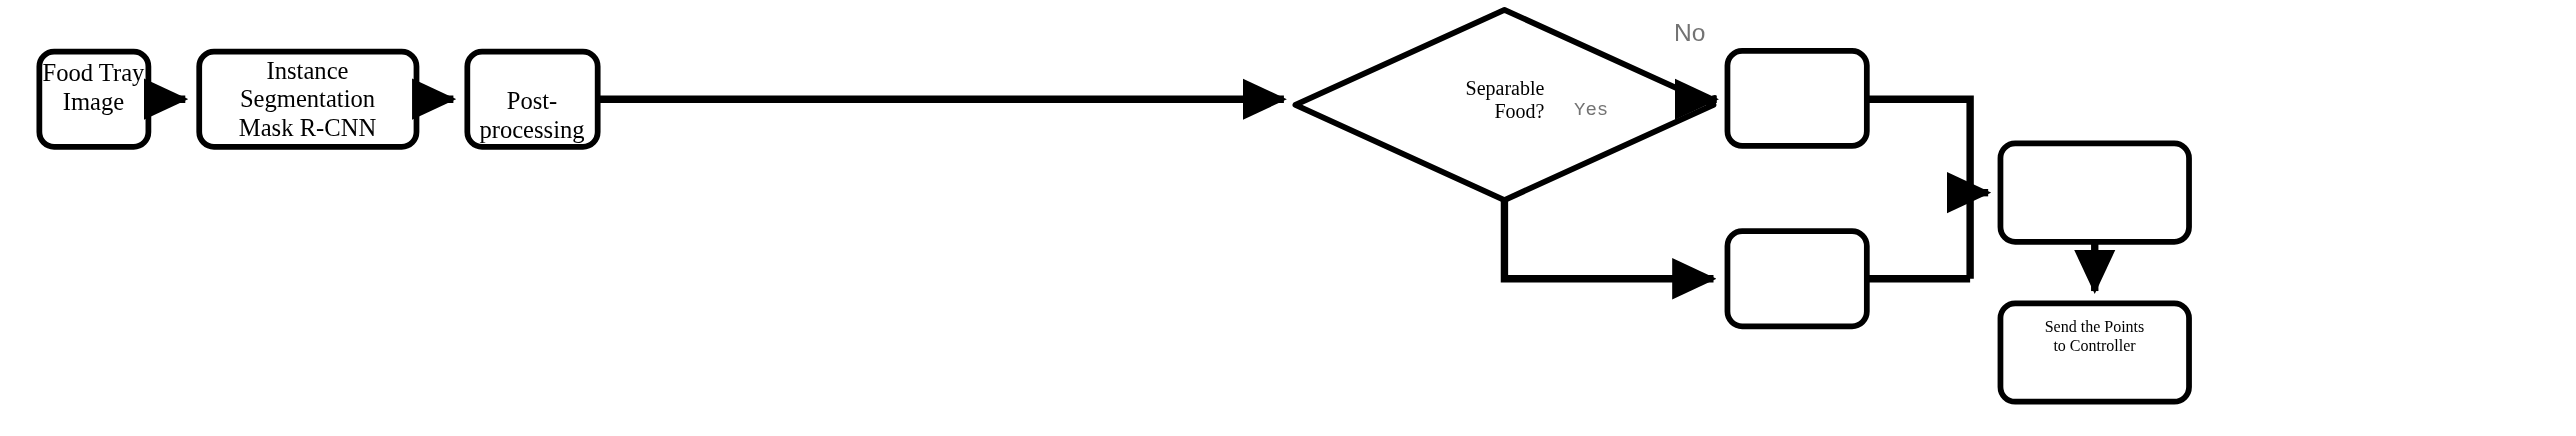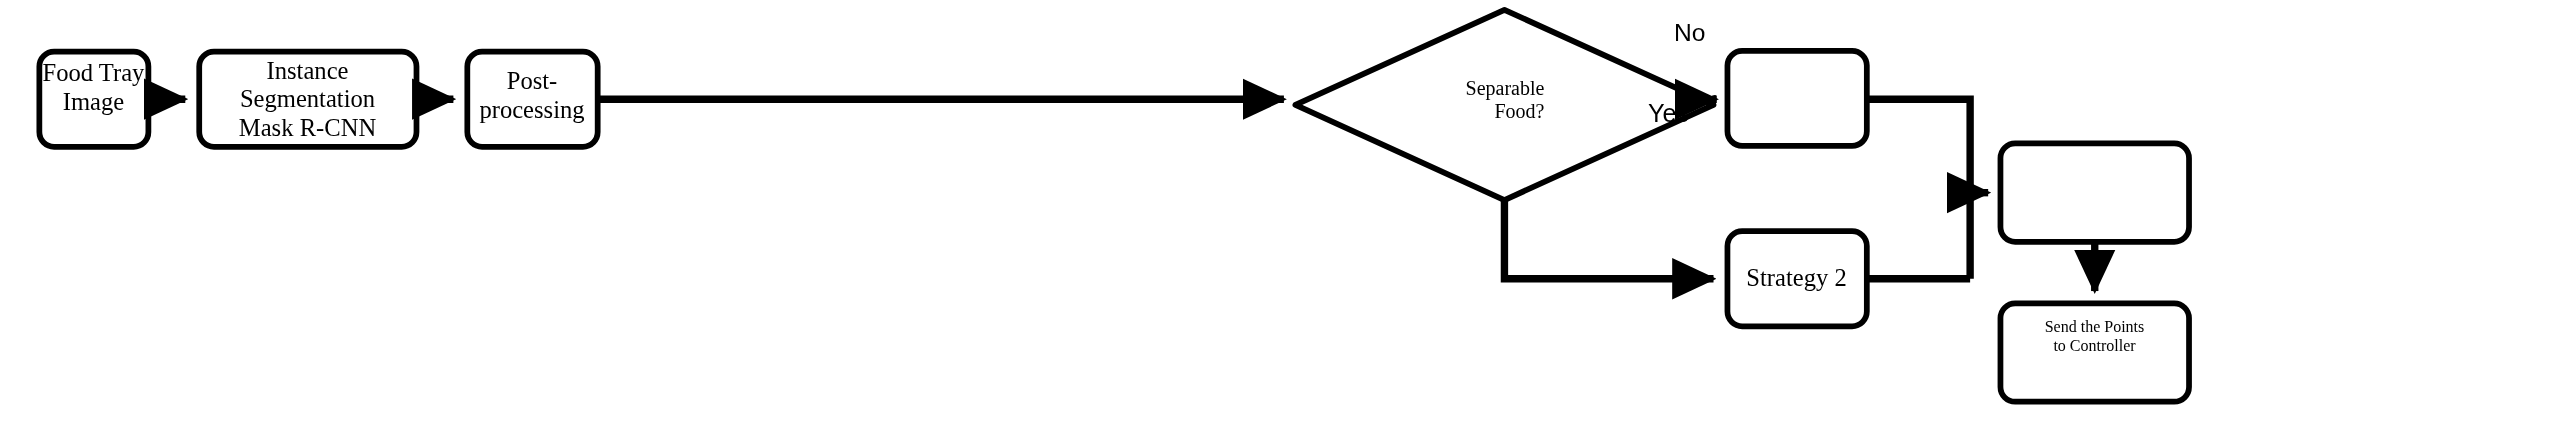--- a/index.html
+++ b/index.html
@@ -33,21 +33,21 @@
     text-align: center;
     font-family: "Liberation Serif", serif;
     color: #000000;
     line-height: 1.16;
     white-space: pre-line;
     pointer-events: none;
   }
   .edge-label {
     position: absolute;
     font-family: "Liberation Sans", sans-serif;
-    color: #000000;
+    color: #737373;
     line-height: 1;
     white-space: nowrap;
   }
 </style>
 </head>
 <body>
 
 <div id="canvas">
 
   <svg id="flow-svg" viewBox="0 0 3142 533">
@@ -89,31 +89,30 @@
       <path d="M2090,121 L2092,121"></path>
     </g>
   </svg>
 
   <div class="node-label" style="left:39px; top:40px; width:109px; height:95px; font-size:24.6px;">Food Tray
 Image</div>
 
   <div class="node-label" style="left:199px; top:52px; width:217px; height:95px; font-size:24.6px;">Instance Segmentation
 Mask R-CNN</div>
 
-  <div class="node-label" style="left:467px; top:48px; width:130px; height:95px; font-size:24.6px;">Post-
+  <div class="node-label" style="left:467px; top:68px; width:130px; height:95px; font-size:24.6px;">Post-
 processing</div>
 
   <div class="node-label" style="left:1390px; top:5px; width:230px; height:190px; font-size:20px;text-align:right;">Separable
 Food?</div>
 
 
-  <div class="node-label" style="left:1727px; top:231px; width:139px; height:95px; font-size:24.6px;">Strategy 2</div>
 
 
   <div class="node-label" style="left:2000px; top:288px; width:189px; height:98px; font-size:16px;">Send the Points
 to Controller</div>
 
   <div class="edge-label" style="left:1674px; top:21px; font-size:24.6px;">No</div>
 
-  <div class="edge-label" style="left:1648px; top:101px; font-size:25px;">Yes</div>
+  <div class="edge-label" style="left:1574px; top:101px; font-size:19px;font-family:Liberation Mono, monospace;">Yes</div>
 
 </div>
 
 
 </body></html>

